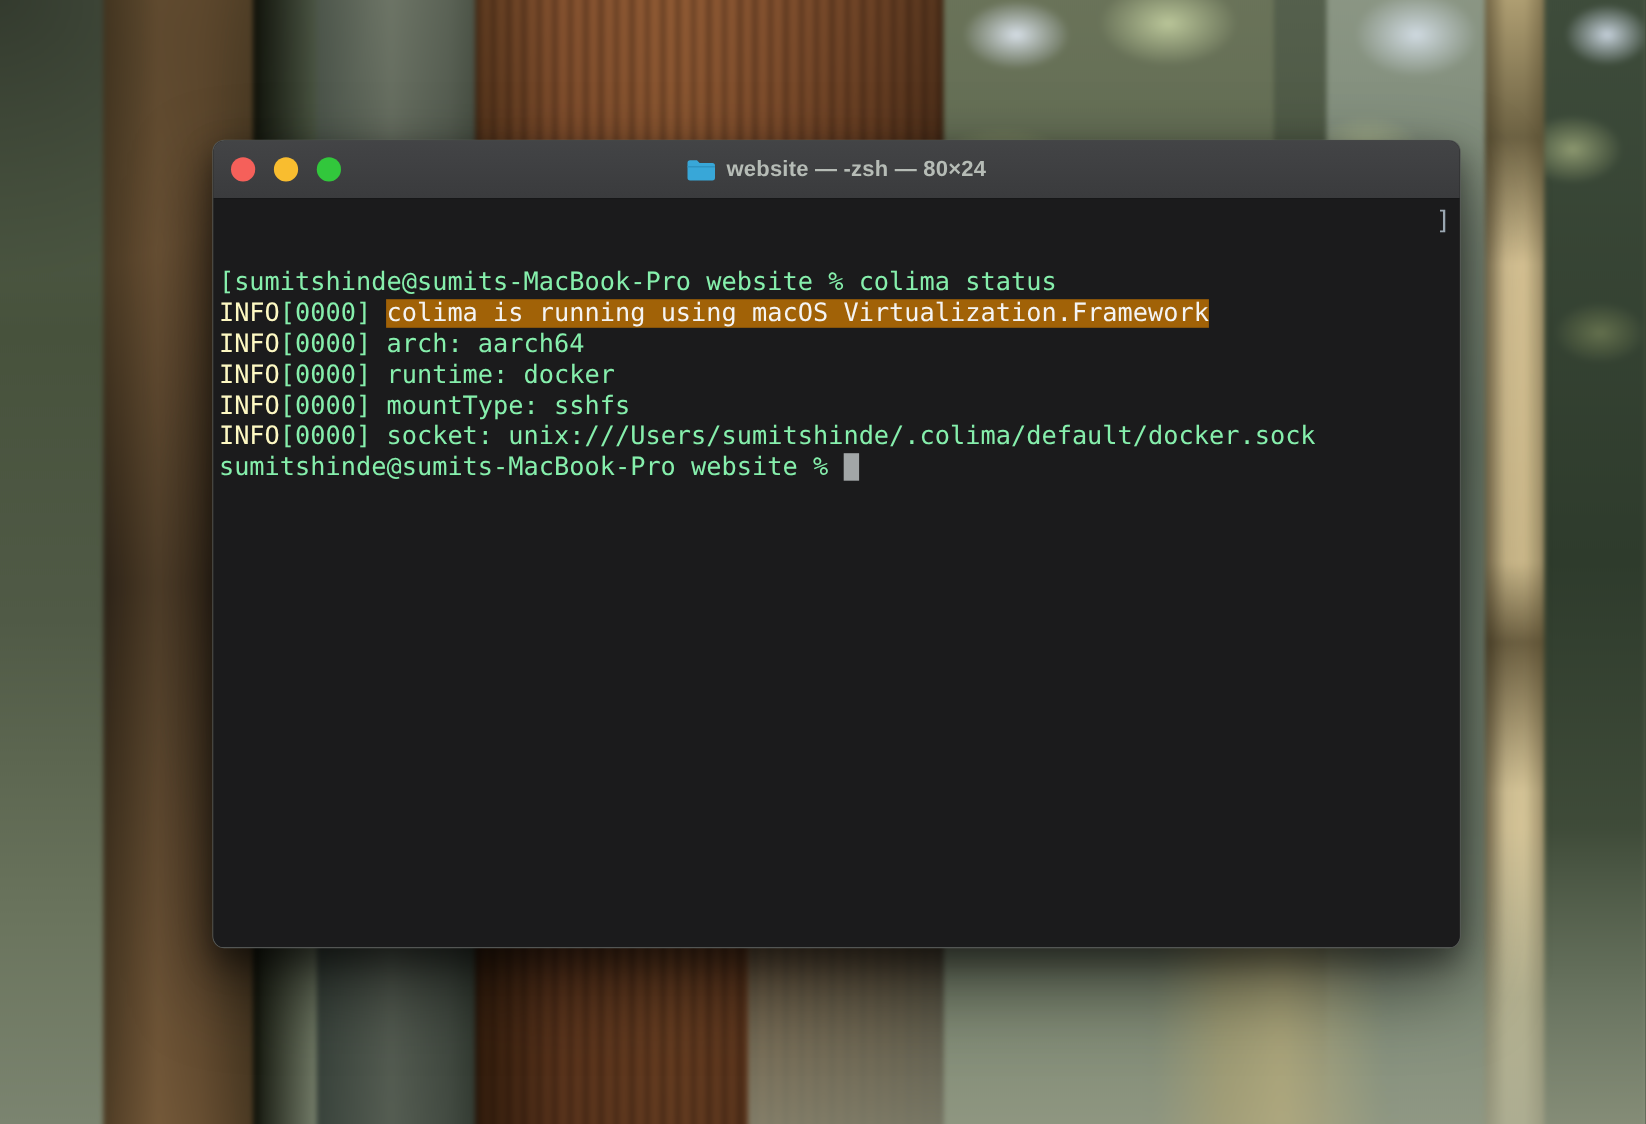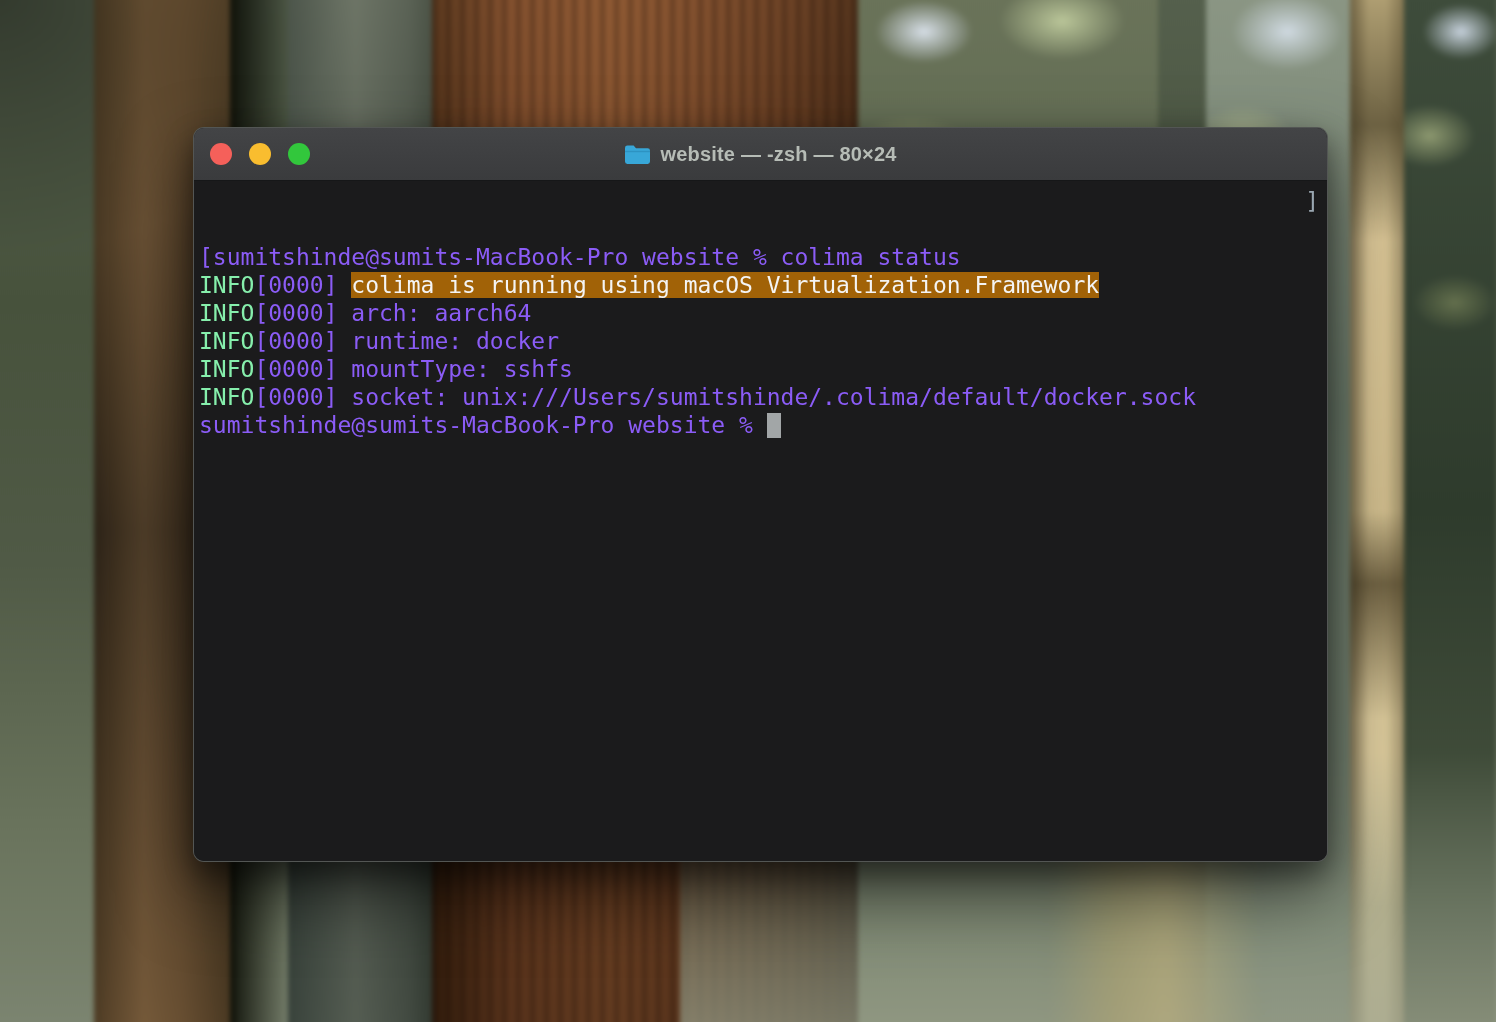--- a/index.html
+++ b/index.html
@@ -84,22 +84,22 @@
   #folder-icon { width:26px; height:21px; display:block; }
   #window-title { color:#b6bcb6; font-size:20px; font-weight:bold; letter-spacing:.2px; }
 
   #terminal-body {
     flex:1; position:relative; background:#1b1b1c;
     padding:6px 6px 0 5px;
     font-family:"DejaVu Sans Mono","Liberation Mono",monospace;
     font-size:23px; line-height:28px; color:#ececec; white-space:pre;
   }
   .term-line { display:block; height:28px; }
-  .seg-plain { color:#8b5cf6;margin-top:24px; }
-  .seg-info  { color:#86efac; }
+  .seg-plain { color:#86efac;margin-top:24px; }
+  .seg-info  { color:#fef9c3; }
   .seg-selection { background:#a16207; color:#f4f4f4; }
   #right-edge-bracket {
     position:absolute; top:6px; right:8px; color:#9aa7b1;
     font-size:23px; line-height:28px;
   }
   .block-cursor {
     display:inline-block; width:14px; height:25px; background:#a2a6a7;
     vertical-align:-5px;
   }
 </style>

